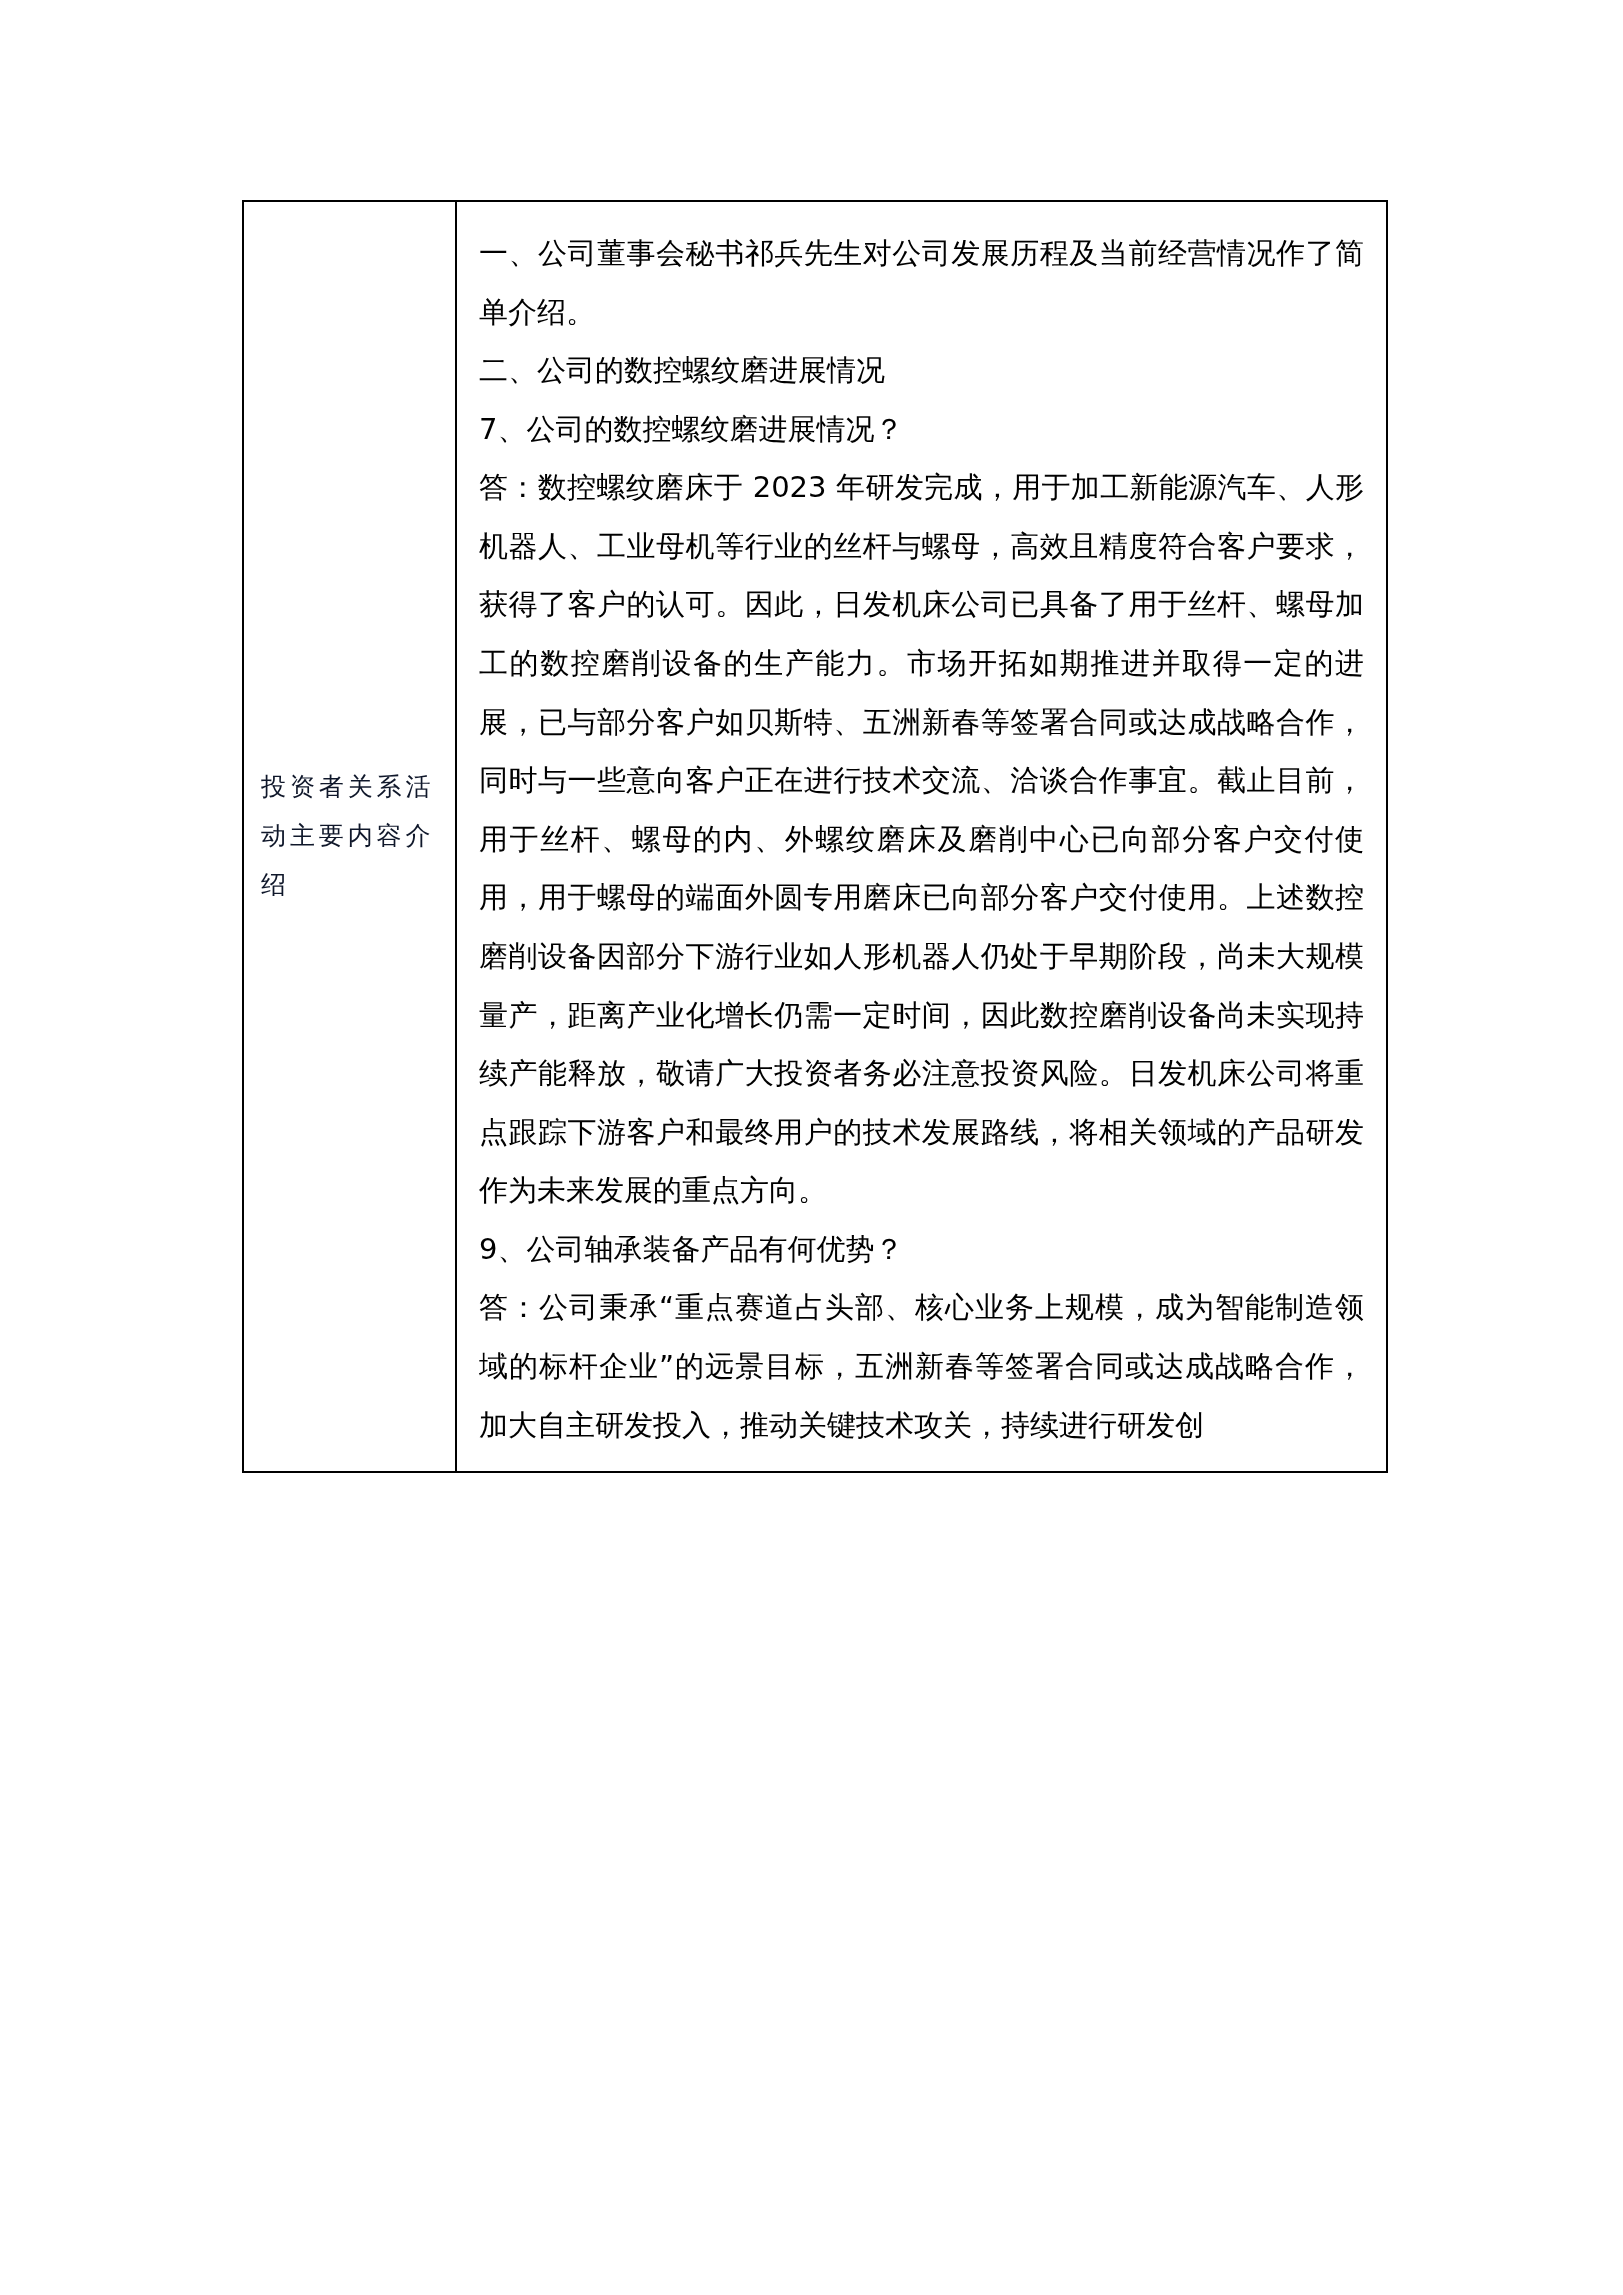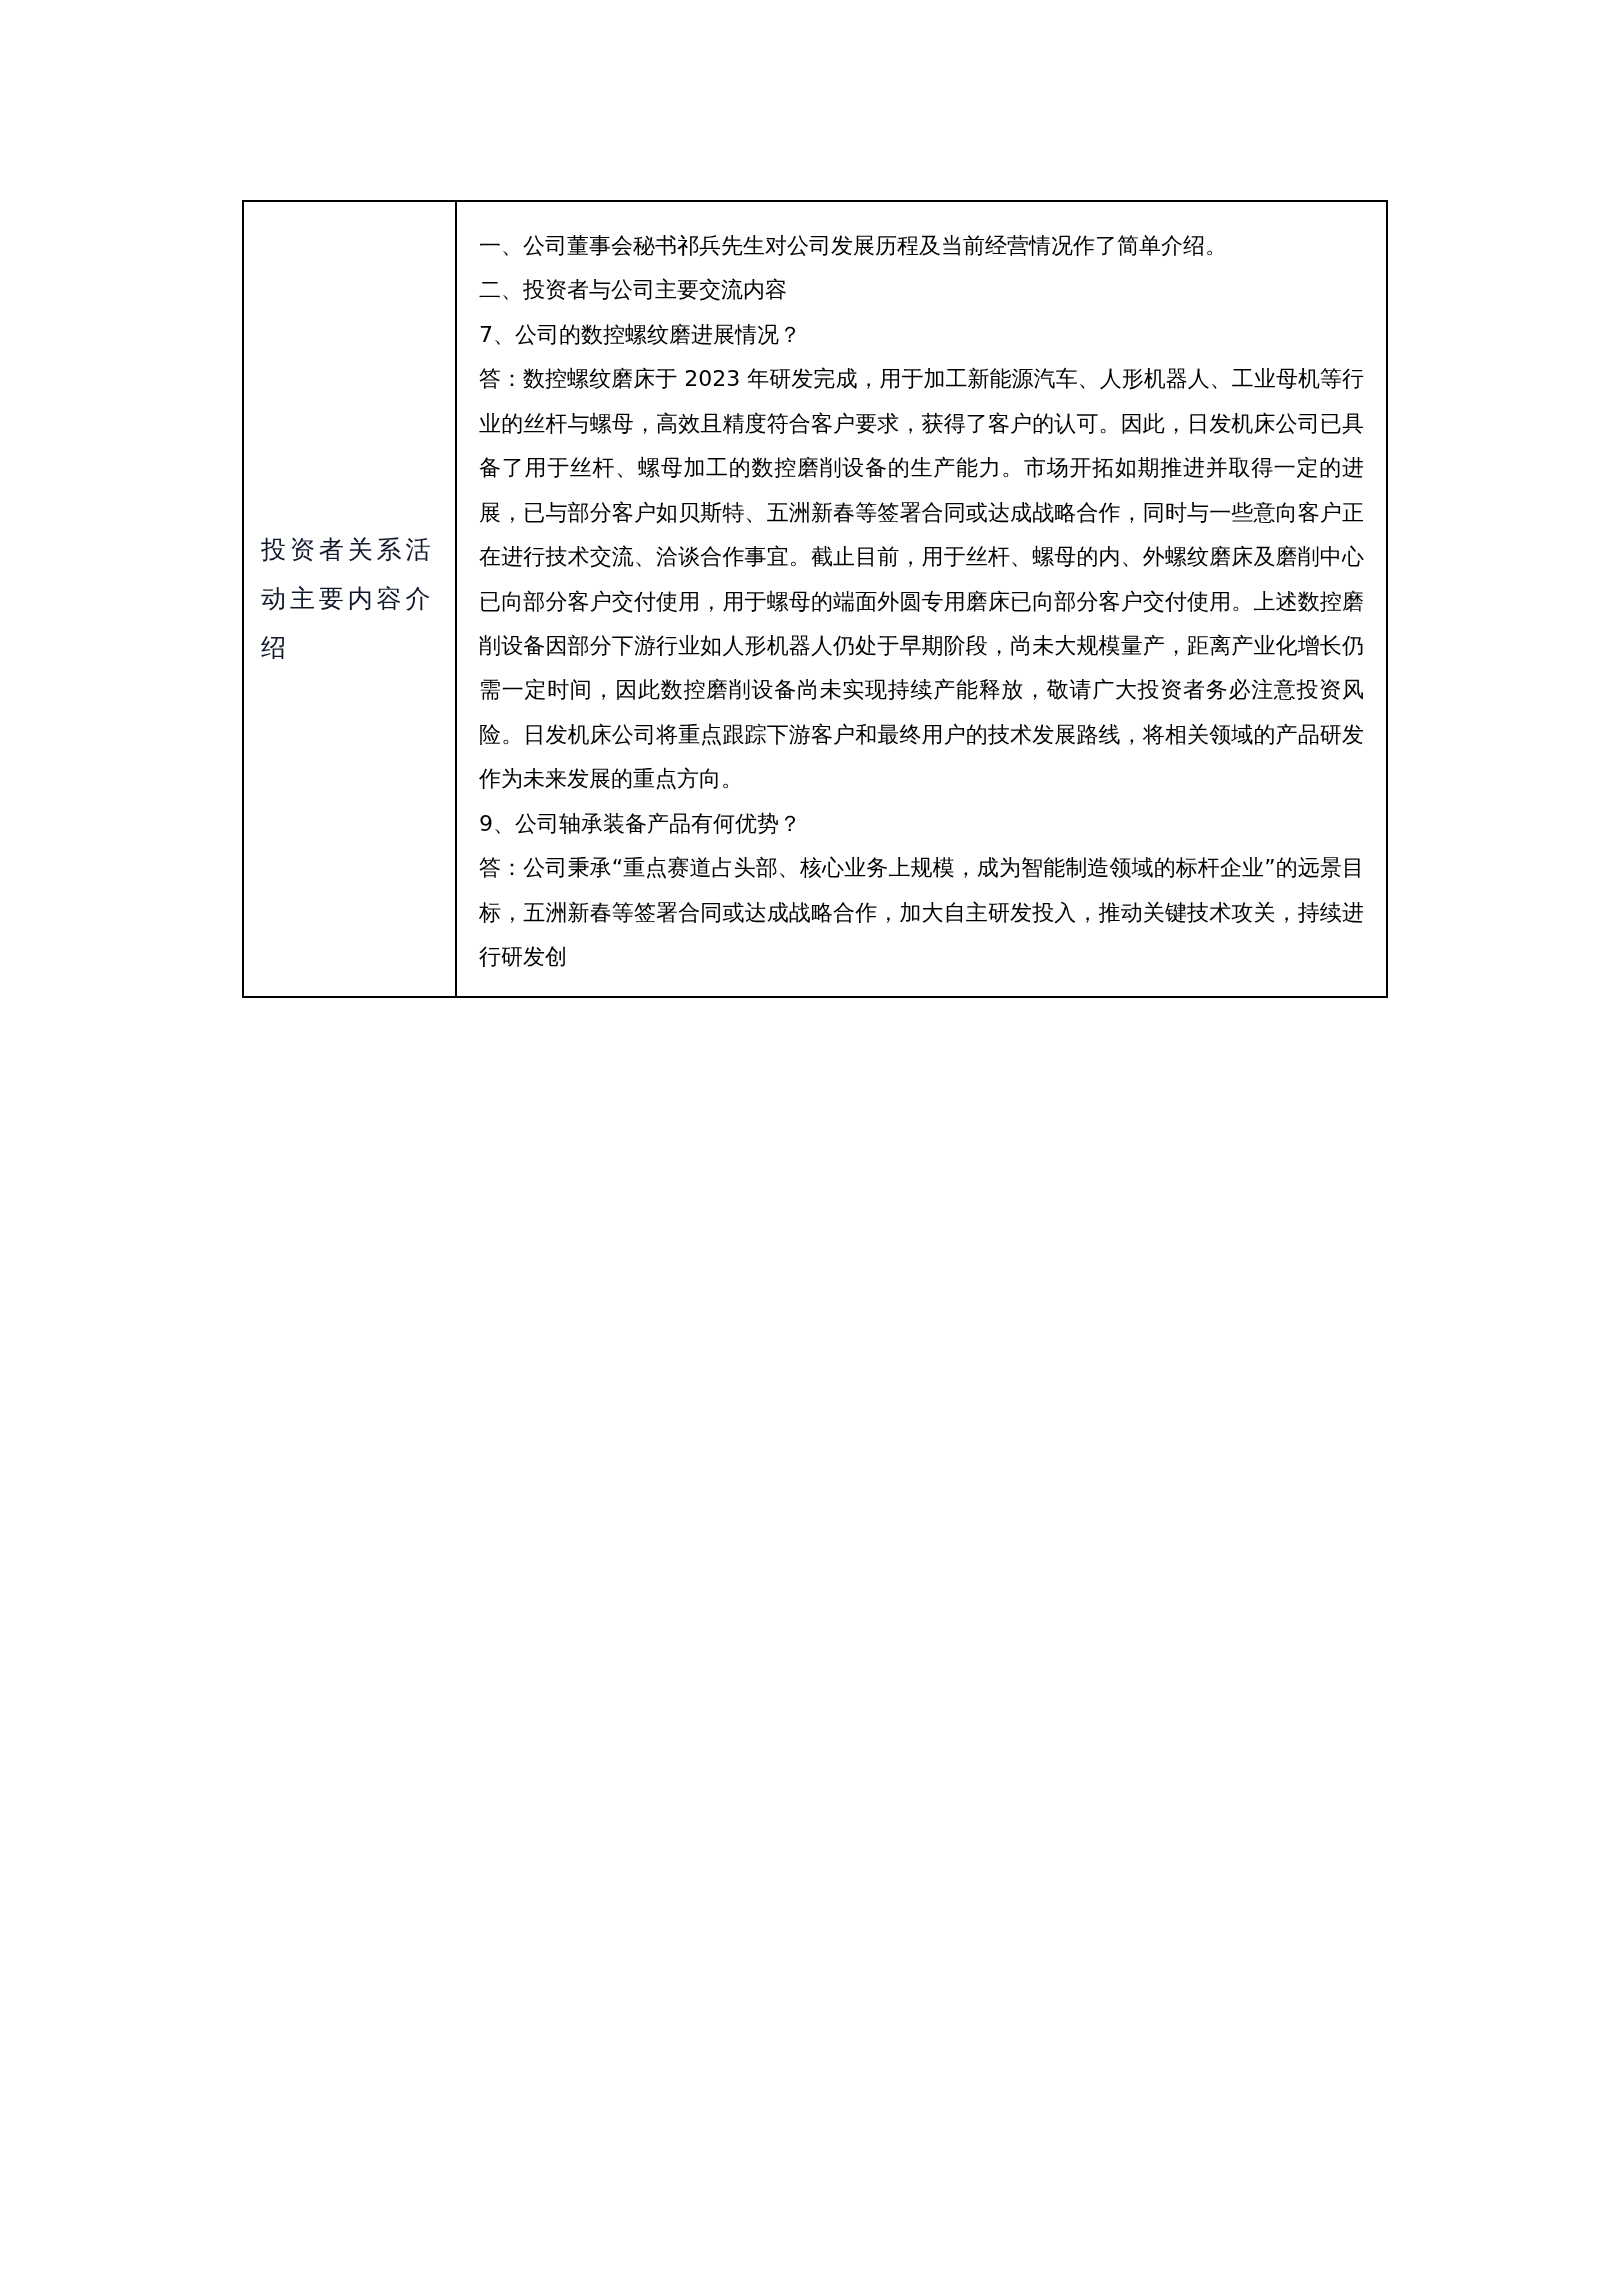--- a/index.html
+++ b/index.html
@@ -48,21 +48,21 @@
     color: #0f172a;
   }
   .content-cell {
     width: 929px;
   }
   .content-inner {
     padding: 22px 22px 17px 22px;
   }
   p.para {
     margin: 0 0 0 0;
-    font-size: 22px;
+    font-size: 29px;
     line-height: 2.02;
     text-align: justify;
     text-justify: inter-ideograph;
     color: #000000;
   }
   .tight {
     line-height: 1.72;
   }
 </style>
 </head>
@@ -72,21 +72,21 @@
 
   <table class="doc-table">
     <tbody>
         <tr>
       <td class="label-cell">
         <div class="label-inner">投资者关系活动主要内容介绍</div>
       </td>
       <td class="content-cell">
         <div class="content-inner">
           <p class="para">一、公司董事会秘书祁兵先生对公司发展历程及当前经营情况作了简单介绍。</p>
-          <p class="para">二、投资者与公司主要交流内容</p>
+          <p class="para">二、公司的数控螺纹磨进展情况</p>
           <p class="para">7、公司的数控螺纹磨进展情况？</p>
           <p class="para">答：数控螺纹磨床于 2023 年研发完成，用于加工新能源汽车、人形机器人、工业母机等行业的丝杆与螺母，高效且精度符合客户要求，获得了客户的认可。因此，日发机床公司已具备了用于丝杆、螺母加工的数控磨削设备的生产能力。市场开拓如期推进并取得一定的进展，已与部分客户如贝斯特、五洲新春等签署合同或达成战略合作，同时与一些意向客户正在进行技术交流、洽谈合作事宜。截止目前，用于丝杆、螺母的内、外螺纹磨床及磨削中心已向部分客户交付使用，用于螺母的端面外圆专用磨床已向部分客户交付使用。上述数控磨削设备因部分下游行业如人形机器人仍处于早期阶段，尚未大规模量产，距离产业化增长仍需一定时间，因此数控磨削设备尚未实现持续产能释放，敬请广大投资者务必注意投资风险。日发机床公司将重点跟踪下游客户和最终用户的技术发展路线，将相关领域的产品研发作为未来发展的重点方向。</p>
           <p class="para tight">9、公司轴承装备产品有何优势？</p>
           <p class="para tight">答：公司秉承“重点赛道占头部、核心业务上规模，成为智能制造领域的标杆企业”的远景目标，五洲新春等签署合同或达成战略合作，加大自主研发投入，推动关键技术攻关，持续进行研发创</p>
         </div>
       </td>
     </tr>
   </tbody>
     </table>
 

